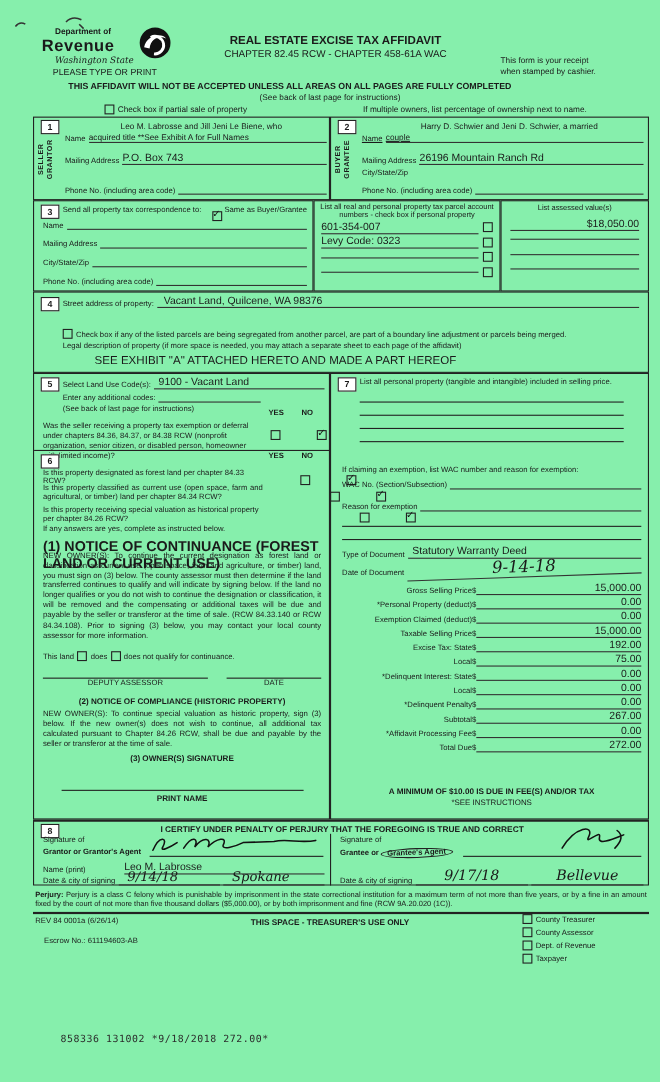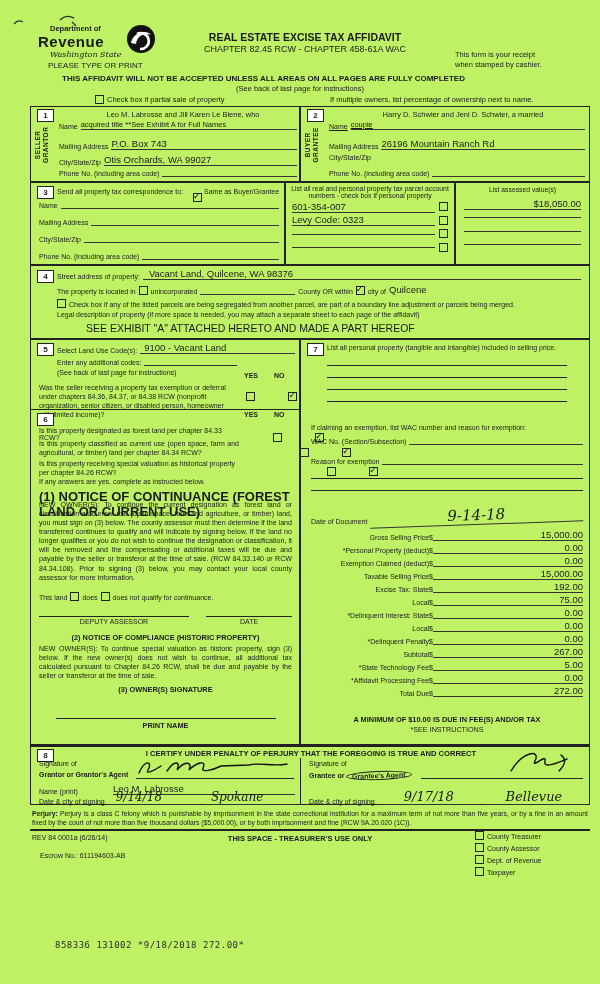--- a/index.html
+++ b/index.html
@@ -1,16 +1,16 @@
 <!DOCTYPE html>
 <html><head>
 <meta charset="utf-8">
 <style>
   html,body{margin:0;padding:0;background:#e8e8e8;}
-  .page{position:relative;width:600px;height:984px;background:#bef264;
+  .page{position:relative;width:600px;height:984px;background:#86efac;
         font-family:"Liberation Sans",sans-serif;color:#1a1a1a;overflow:hidden;}
   .abs{position:absolute;}
   .b{font-weight:bold;}
   .ctr{text-align:center;}
   .lbl{font-size:7px;}
   .sm{font-size:7.5px;}
   .xs{font-size:6.8px;}
   .typed{font-size:9.5px;font-family:"Liberation Sans",sans-serif;}
   .hw{font-family:"DejaVu Serif",serif;font-style:italic;}
   .box{position:absolute;border:1px solid #222;box-sizing:border-box;}
@@ -71,32 +71,28 @@
 
   <div class="abs row" style="left:95px;top:95px;">
     <span class="cb" data-checked="false"></span>
     <span class="sm">Check box if partial sale of property</span>
   </div>
   <div class="abs sm" style="left:330px;top:95px;">If multiple owners, list percentage of ownership next to name.</div>
 
   <div class="box" style="left:30px;top:106px;width:270px;height:76px;">
     <span class="num abs" style="left:6px;top:2px;">1</span>
     <div class="vert" style="left:-12px;top:30px;width:46px;">SELLER<br>GRANTOR</div>
-    <div class="abs sm" style="left:38px;top:3px;width:228px;text-align:center;">Leo M. Labrosse and Jill Karen Le Biene, who</div>
+    <div class="abs sm" style="left:38px;top:3px;width:228px;text-align:center;">Leo M. Labrosse and Jill Jeni Le Biene, who</div>
     <div class="abs row" style="left:28px;top:13px;width:238px;">
       <span class="lbl">Name</span>
       <span class="fill sm">acquired title **See Exhibit A for Full Names</span>
     </div>
     <div class="abs row" style="left:28px;top:31px;width:238px;">
       <span class="lbl">Mailing Address</span>
       <span class="fill typed">P.O. Box 743</span>
-    </div>
-    <div class="abs row" style="left:28px;top:47px;width:238px;">
-      <span class="lbl">City/State/Zip</span>
-      <span class="fill typed">Otis Orchards, WA 99027</span>
     </div>
     <div class="abs row" style="left:28px;top:63px;width:238px;">
       <span class="lbl">Phone No. (including area code)</span>
       <span class="fill"></span>
     </div>
   </div>
 
   <div class="box" style="left:300px;top:106px;width:290px;height:76px;">
     <span class="num abs" style="left:6px;top:2px;">2</span>
     <div class="vert" style="left:-12px;top:30px;width:46px;">BUYER<br>GRANTEE</div>
@@ -180,30 +176,20 @@
         </div>
     </div>
   </div>
 
   <div class="box" style="left:30px;top:265px;width:560px;height:74px;">
     <span class="num abs" style="left:6px;top:4px;">4</span>
     <div class="abs row" style="left:26px;top:2px;width:524px;">
       <span class="lbl">Street address of property:</span>
       <span class="fill typed" style="padding-left:6px;">Vacant Land, Quilcene, WA 98376</span>
     </div>
-    <div class="abs row" style="left:26px;top:18px;">
-      <span class="lbl">The property is located in</span>
-      <span class="cb" data-checked="false"></span>
-      <span class="lbl">unincorporated</span>
-      <span class="ul" style="width:95px;"></span>
-      <span class="lbl">County OR within</span>
-      <span class="cb" data-checked="true"></span>
-      <span class="lbl">city of</span>
-      <span class="typed">Quilcene</span>
-    </div>
     <div class="abs row" style="left:26px;top:33px;">
       <span class="cb" data-checked="false"></span>
       <span class="lbl">Check box if any of the listed parcels are being segregated from another parcel, are part of a boundary line adjustment or parcels being merged.</span>
     </div>
     <div class="abs lbl" style="left:26px;top:45px;">Legal description of property (if more space is needed, you may attach a separate sheet to each page of the affidavit)</div>
     <div class="abs typed" style="left:55px;top:56px;font-size:10.5px;">SEE EXHIBIT "A" ATTACHED HERETO AND MADE A PART HEREOF</div>
   </div>
 
   <div class="box" style="left:30px;top:339px;width:270px;height:406px;">
     <span class="num abs" style="left:6px;top:3px;">5</span>
@@ -277,20 +263,24 @@
       <span class="lbl">WAC No. (Section/Subsection)</span>
       <span class="fill"></span>
     </div>
     <div class="abs row" style="left:10px;top:118px;width:272px;">
       <span class="lbl">Reason for exemption</span>
       <span class="fill"></span>
     </div>
     <div class="hline" style="left:10px;top:138px;width:272px;"></div>
     <div class="hline" style="left:10px;top:150px;width:272px;"></div>
 
+    <div class="abs row" style="left:10px;top:156px;width:272px;">
+      <span class="lbl">Type of Document</span>
+      <span class="fill typed" style="padding-left:4px;">Statutory Warranty Deed</span>
+    </div>
     <div class="abs row" style="left:10px;top:169px;width:272px;height:16px;">
       <span class="lbl">Date of Document</span>
       <span class="fill hw ctr" style="font-size:15px;transform:rotate(-2deg);">9-14-18</span>
     </div>
 
     <div class="abs" style="left:10px;top:188px;width:272px;">
       <div class="mrow">
           <span class="lbl">Gross Selling Price</span>
           <span class="lbl">$</span>
           <span class="mval">15,000.00</span>
@@ -332,25 +322,20 @@
         </div>
       <div class="mrow">
           <span class="lbl">*Delinquent Penalty</span>
           <span class="lbl">$</span>
           <span class="mval">0.00</span>
         </div>
       <div class="mrow">
           <span class="lbl">Subtotal</span>
           <span class="lbl">$</span>
           <span class="mval">267.00</span>
-        </div>
-      <div class="mrow">
-          <span class="lbl">*State Technology Fee</span>
-          <span class="lbl">$</span>
-          <span class="mval">5.00</span>
         </div>
       <div class="mrow">
           <span class="lbl">*Affidavit Processing Fee</span>
           <span class="lbl">$</span>
           <span class="mval">0.00</span>
         </div>
       <div class="mrow">
           <span class="lbl">Total Due</span>
           <span class="lbl">$</span>
           <span class="mval">272.00</span>

